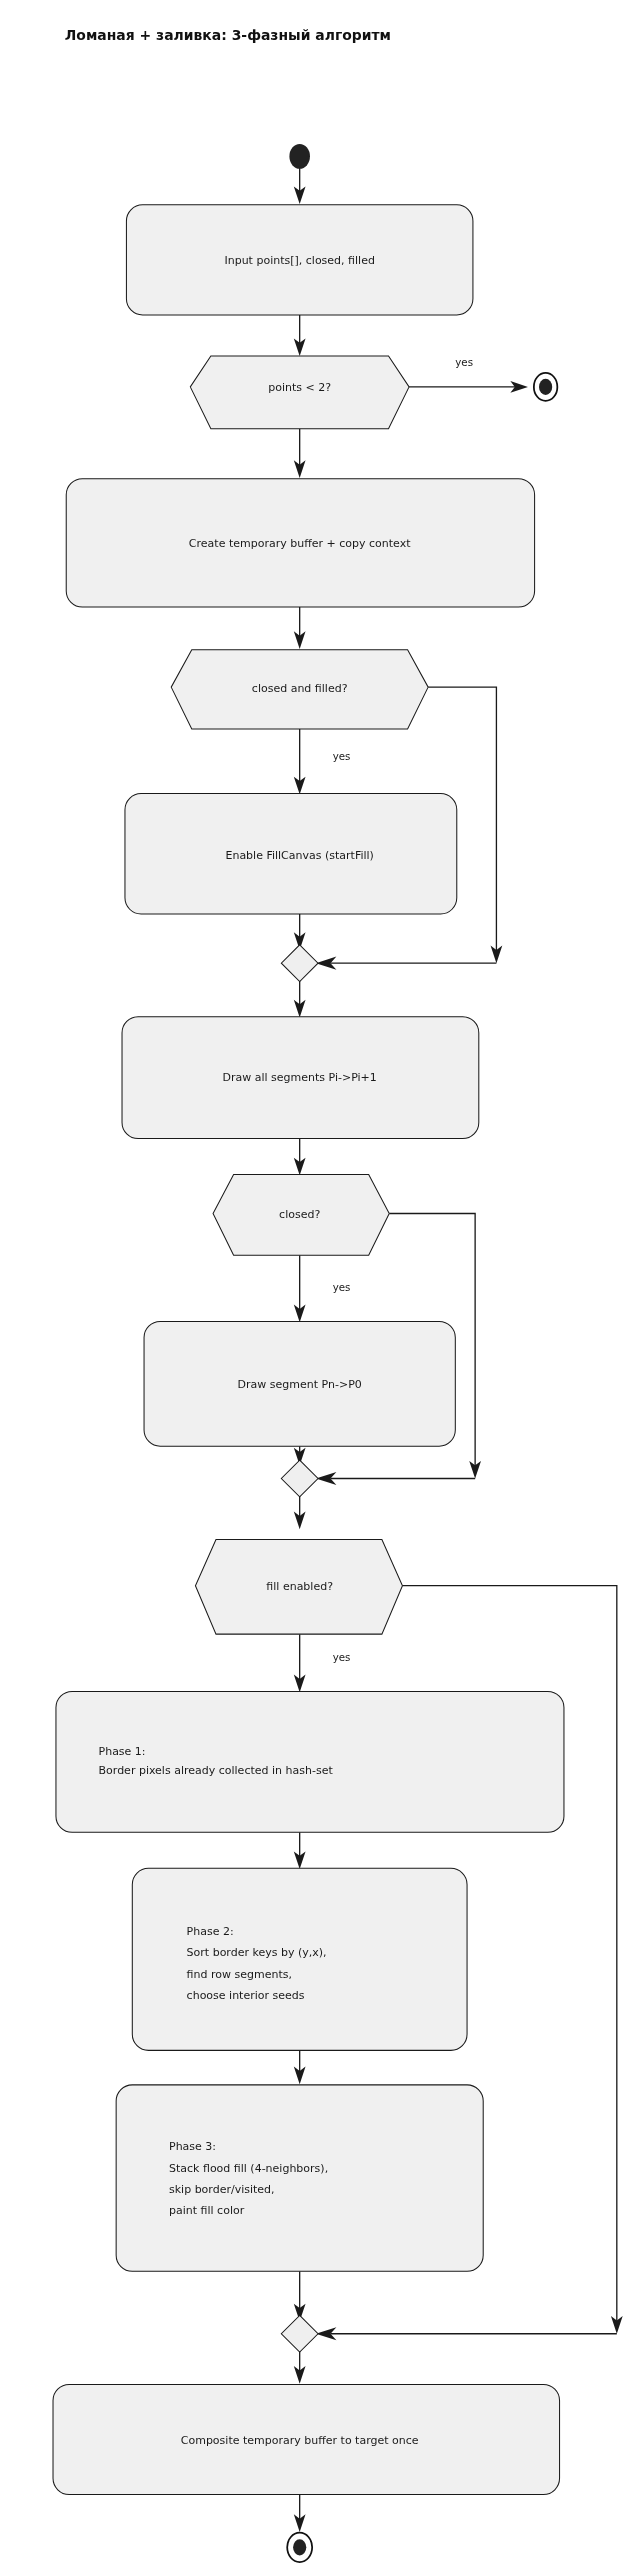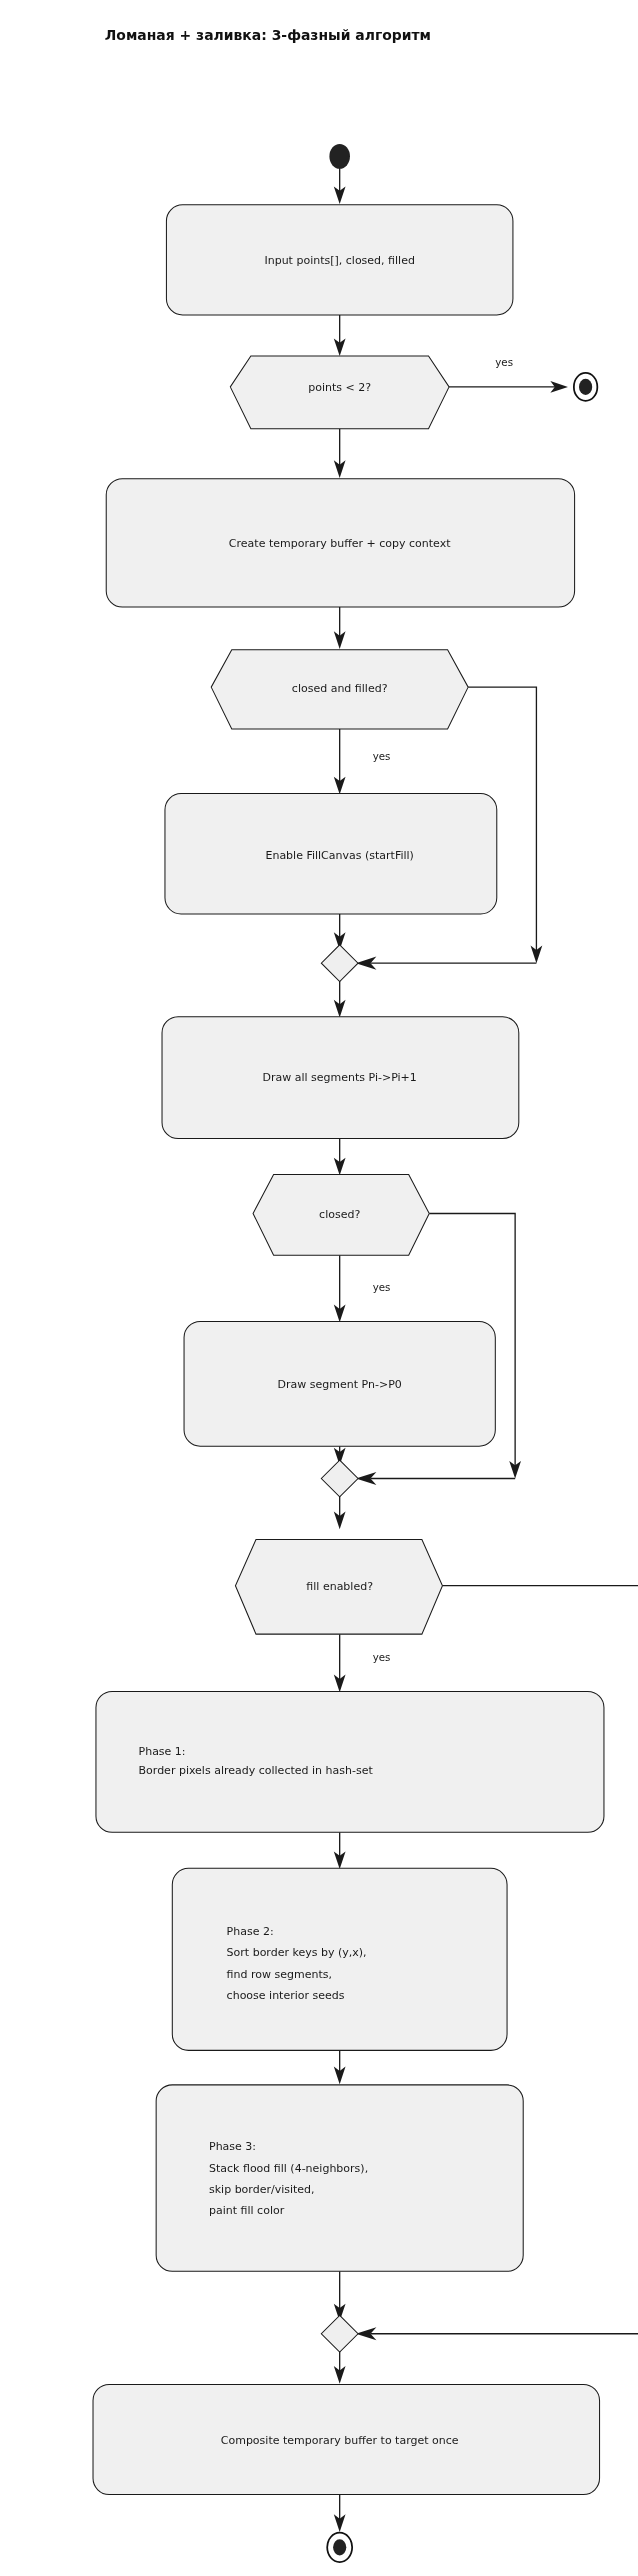--- a/index.html
+++ b/index.html
@@ -12,21 +12,20 @@
     height: 2576px;
     font-family: "DejaVu Sans", sans-serif;
     position: relative;
     overflow: hidden;
   }
   #diagram-root {
     position: absolute;
     left: 0; top: 0;
     width: 509px;
     height: 2576px;
-    margin-left: 40px;
   }
   .dg-title {
     font-family: "DejaVu Sans", sans-serif;
     font-weight: bold;
     font-size: 19px;
     fill: #111111;
   }
   .node-label {
     font-family: "DejaVu Sans", sans-serif;
     font-size: 15px;

